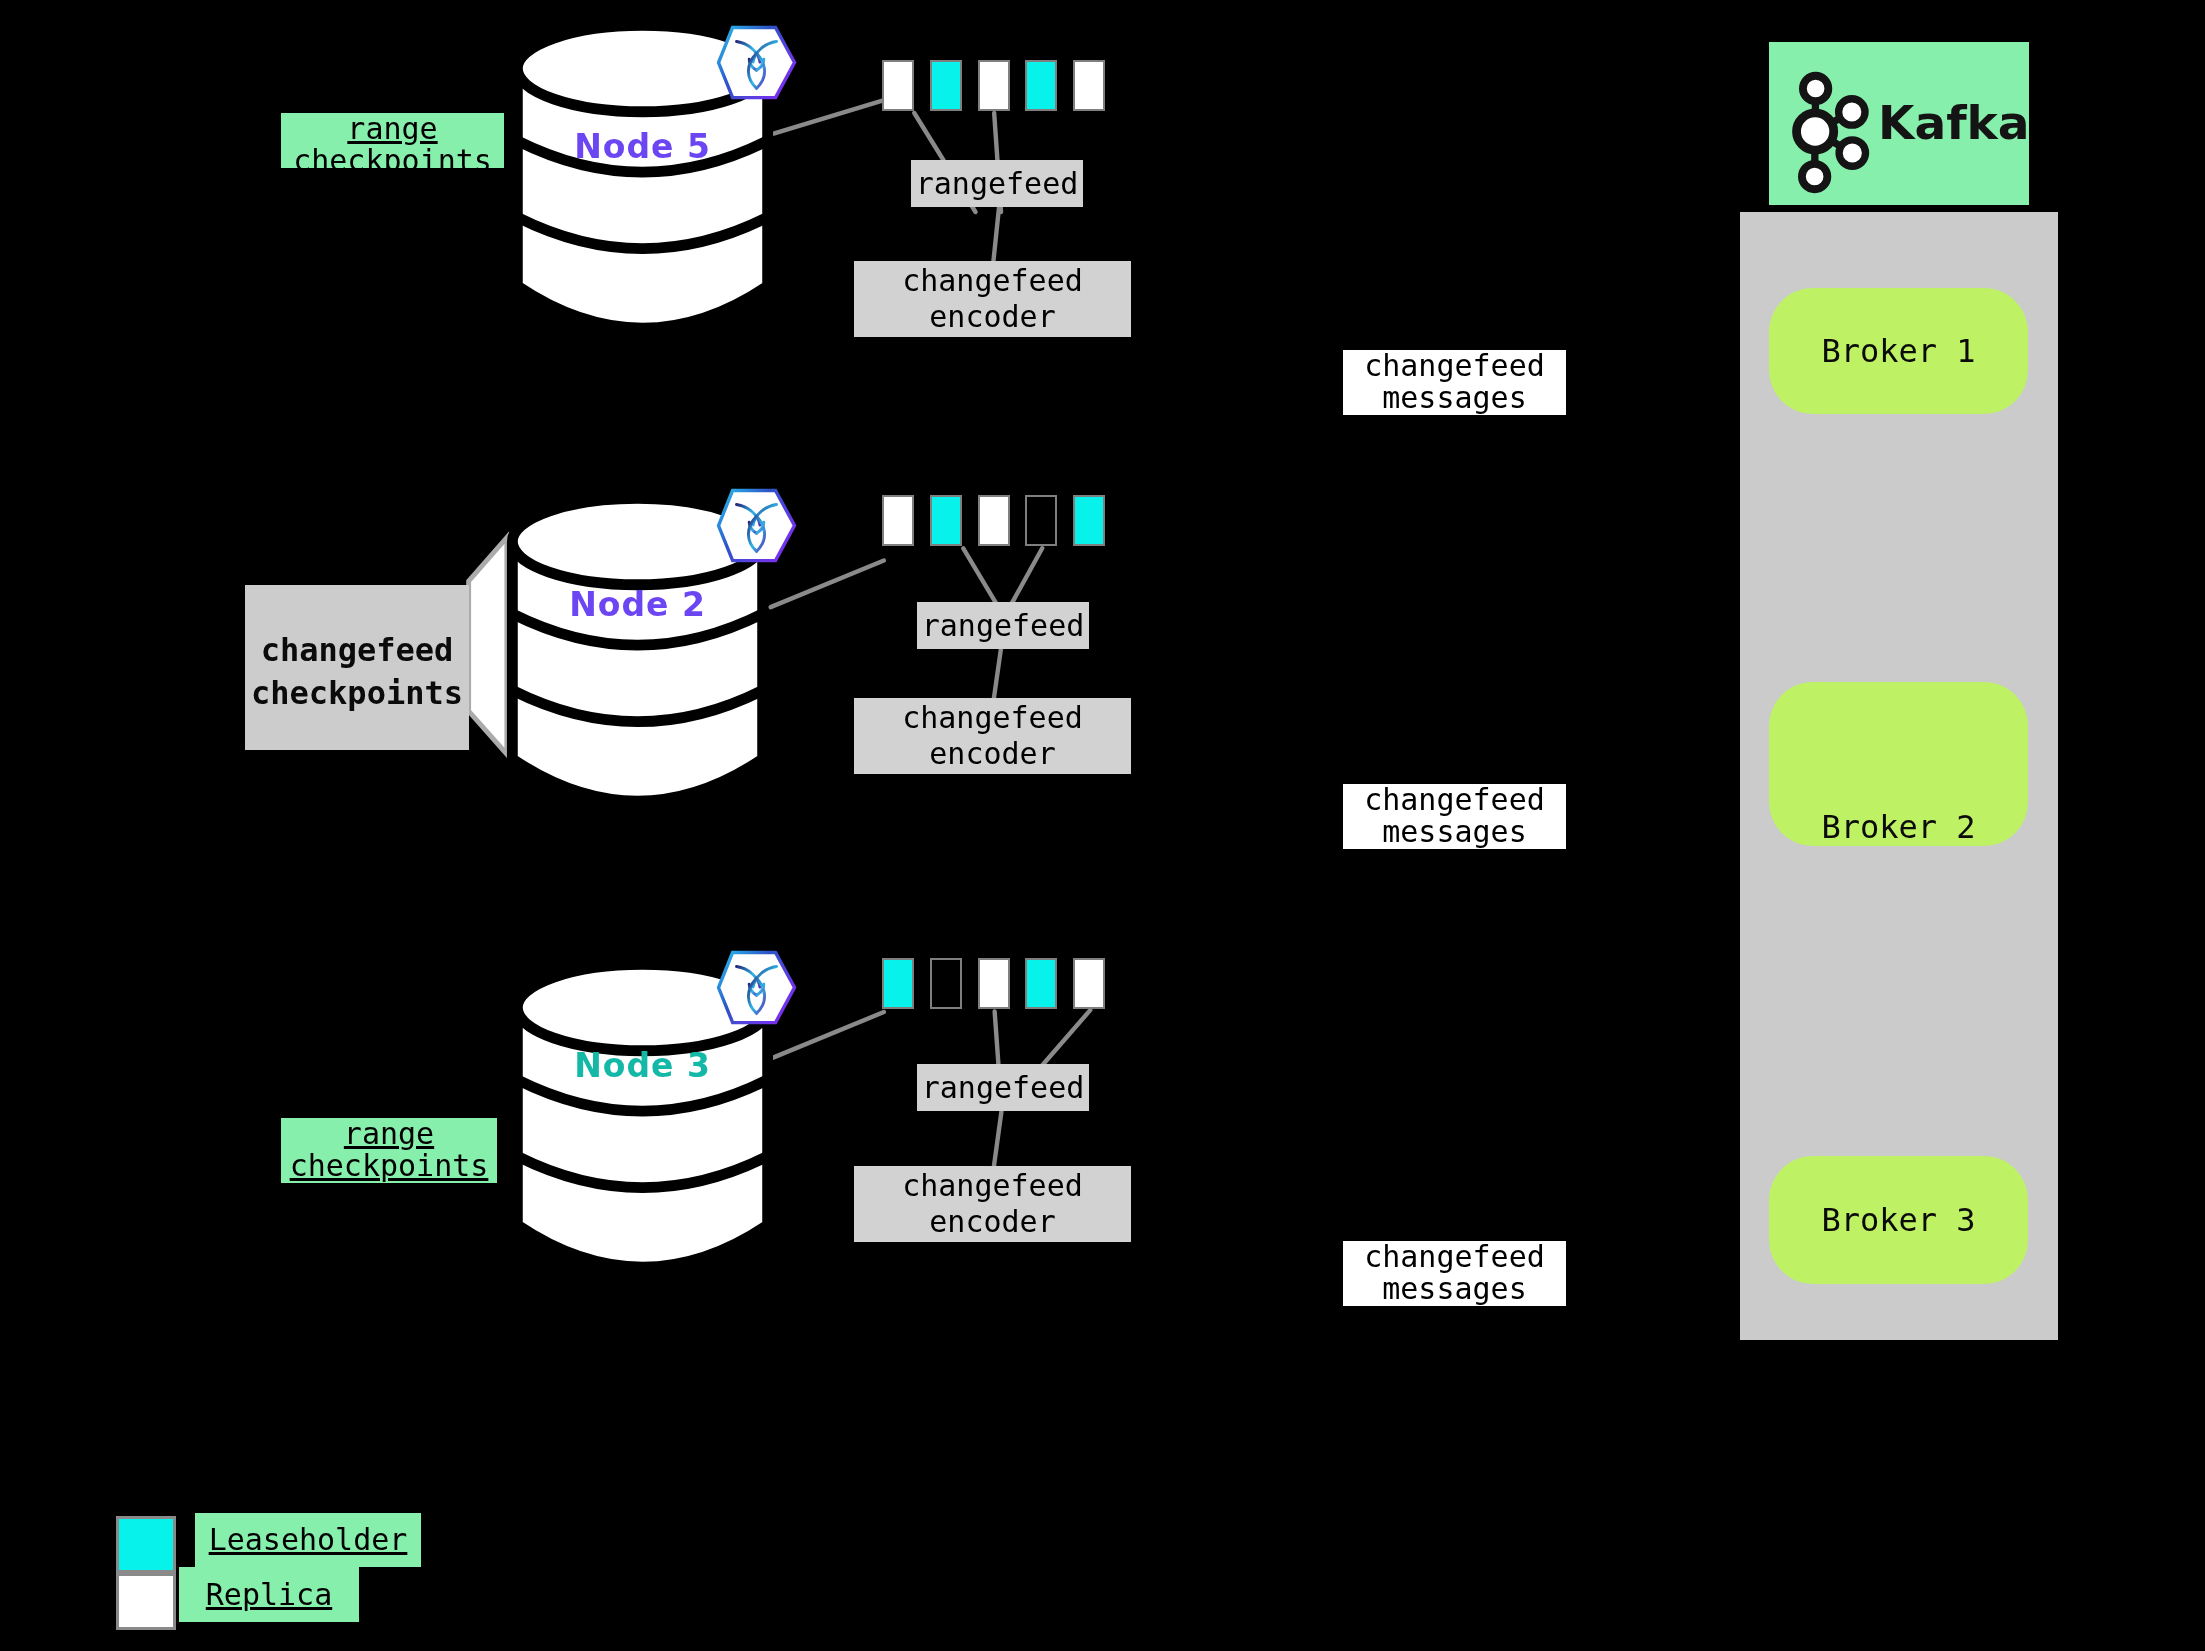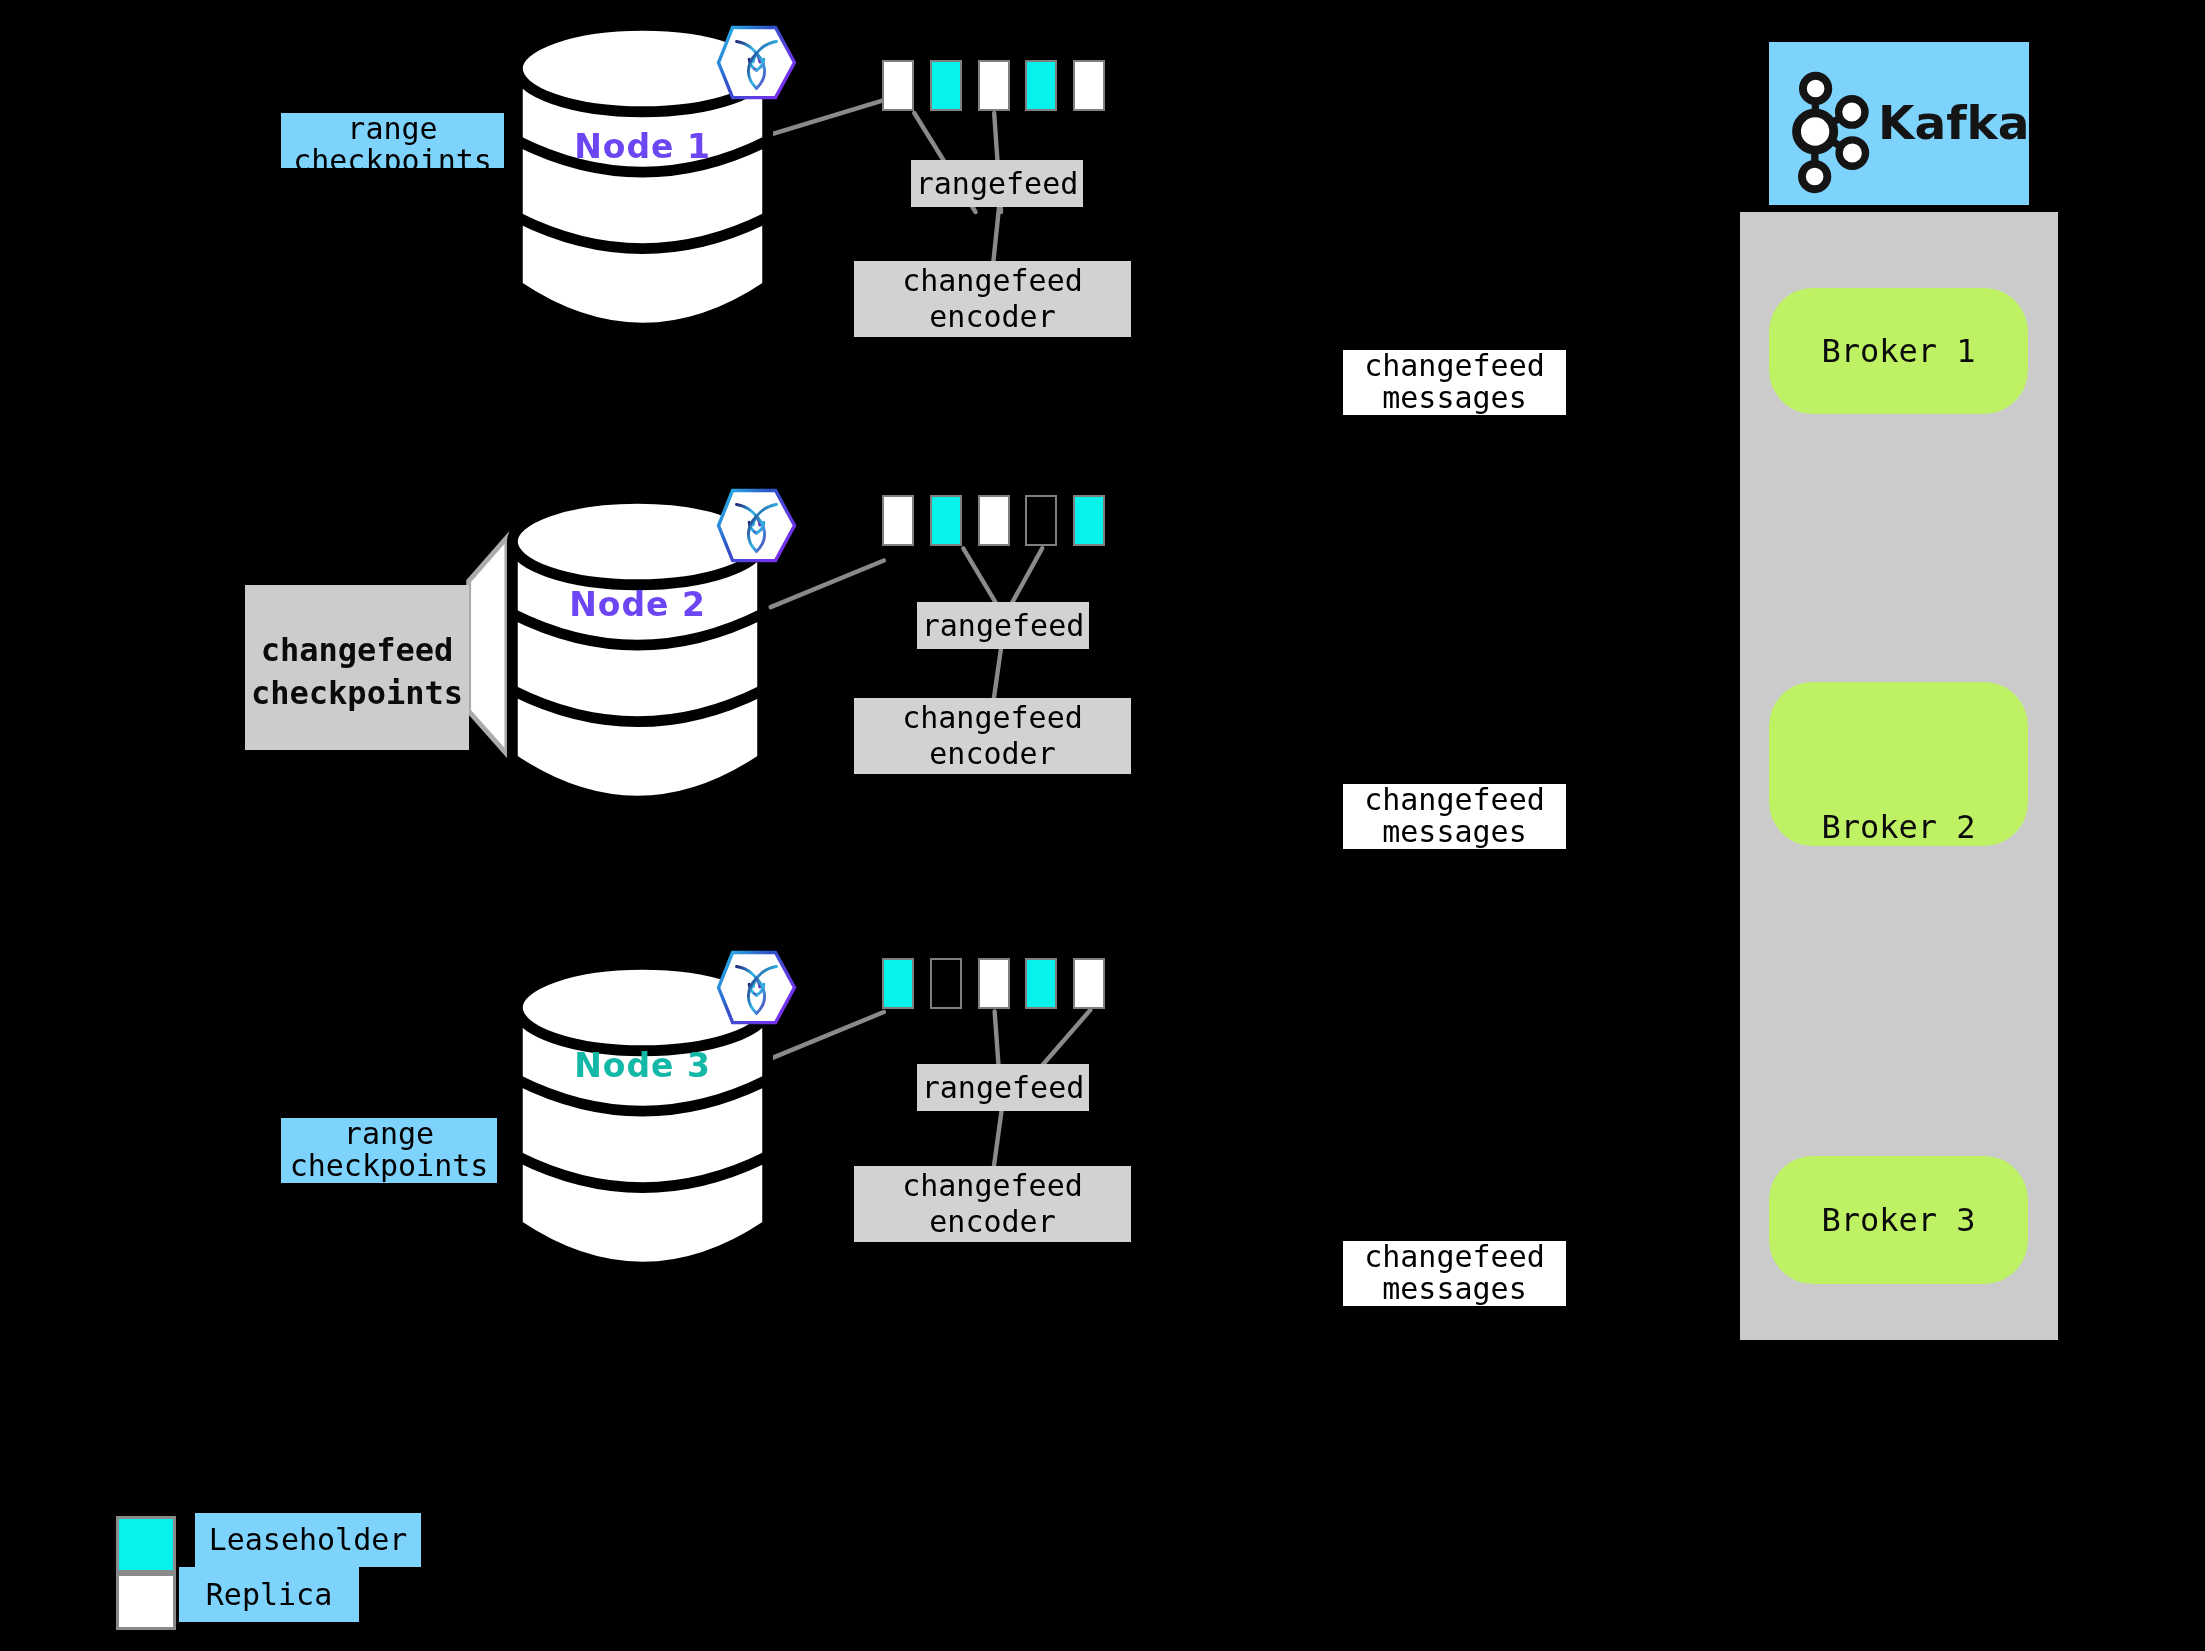--- a/index.html
+++ b/index.html
@@ -1,21 +1,21 @@
 <!DOCTYPE html>
 <html style="font-size:7.8px"><head>
 <meta charset="utf-8">
 <style>
   html,body{margin:0;padding:0;background:#000;}
   .stage{position:relative;width:2205px;height:1652px;background:#000;overflow:hidden;
          font-family:"DejaVu Sans Mono","Liberation Mono",monospace;}
   .abs{position:absolute;}
   .mono{font-family:"DejaVu Sans Mono","Liberation Mono",monospace;color:#0b0b0b;}
   .sans{font-family:"DejaVu Sans","Liberation Sans",sans-serif;}
-  .whitebox{background:#7dd3fc;}
+  .whitebox{background:#86efac;text-decoration:underline;}
   .graybox{background:#d2d2d2;}
   .center{display:flex;align-items:center;justify-content:center;text-align:center;}
   .twoline{display:flex;flex-direction:column;align-items:center;justify-content:flex-start;}
   .lbl{font-size:30px;line-height:32px;white-space:nowrap;}
   .node-label{font-weight:bold;font-size:33px;letter-spacing:1px;}
   .rcell{position:absolute;width:28.4px;height:47px;border:2.9px solid #7f7f7f;}
   .broker{position:absolute;left:1769px;width:259px;height:126px;background:#bef264;border-radius:44px;
           display:flex;align-items:center;justify-content:center;font-size:32px;color:#0b0b0b;}
   .msgbox{position:absolute;left:1343px;width:223px;height:65px;background:#fff;overflow:hidden;}
   .coord{font-weight:bold;font-size:32px;line-height:43px;}
@@ -91,21 +91,21 @@
     <span>Broker 3</span>
   </div>
 
   <svg style="left:510px;top:17px;" width="265" height="324" viewBox="0 0 540 660">
     <path d="M 15 105 L 15 548 Q 270 720 525 548 L 525 105" fill="#ffffff" stroke="#000" stroke-width="22"></path>
     <ellipse cx="270" cy="105" rx="255" ry="88" fill="#ffffff" stroke="#000" stroke-width="22"></ellipse>
     <path d="M 15 252 Q 270 380 525 252" fill="none" stroke="#000" stroke-width="22"></path>
     <path d="M 15 408 Q 270 536 525 408" fill="none" stroke="#000" stroke-width="22"></path>
   </svg>
   <div class="abs sans node-label center" style="left:510px;top:128px;width:265px;height:37px;color:#6b46f2;">
-    <span>Node 1</span>
+    <span>Node 5</span>
   </div>
   <svg style="left:717px;top:24.5px;" width="79" height="76" viewBox="0 0 162 156">
     <polygon points="3,77 32,5 120,5 159,77 120,149 32,149" fill="#ffffff" stroke="url(#hexgrad)" stroke-width="7"></polygon>
     <g fill="none" stroke="url(#buggrad)" stroke-width="6" stroke-linecap="round">
       <path d="M 40 34 C 64 38 84 54 88 76"></path>
       <path d="M 122 34 C 98 38 78 54 74 76"></path>
       <path d="M 81 58 C 60 80 58 108 81 130 C 104 108 102 80 81 58"></path>
       <path d="M 81 92 L 81 127"></path>
       <path d="M 81 93 C 71 87 66 79 66 70"></path>
       <path d="M 81 93 C 91 87 96 79 96 70"></path>

